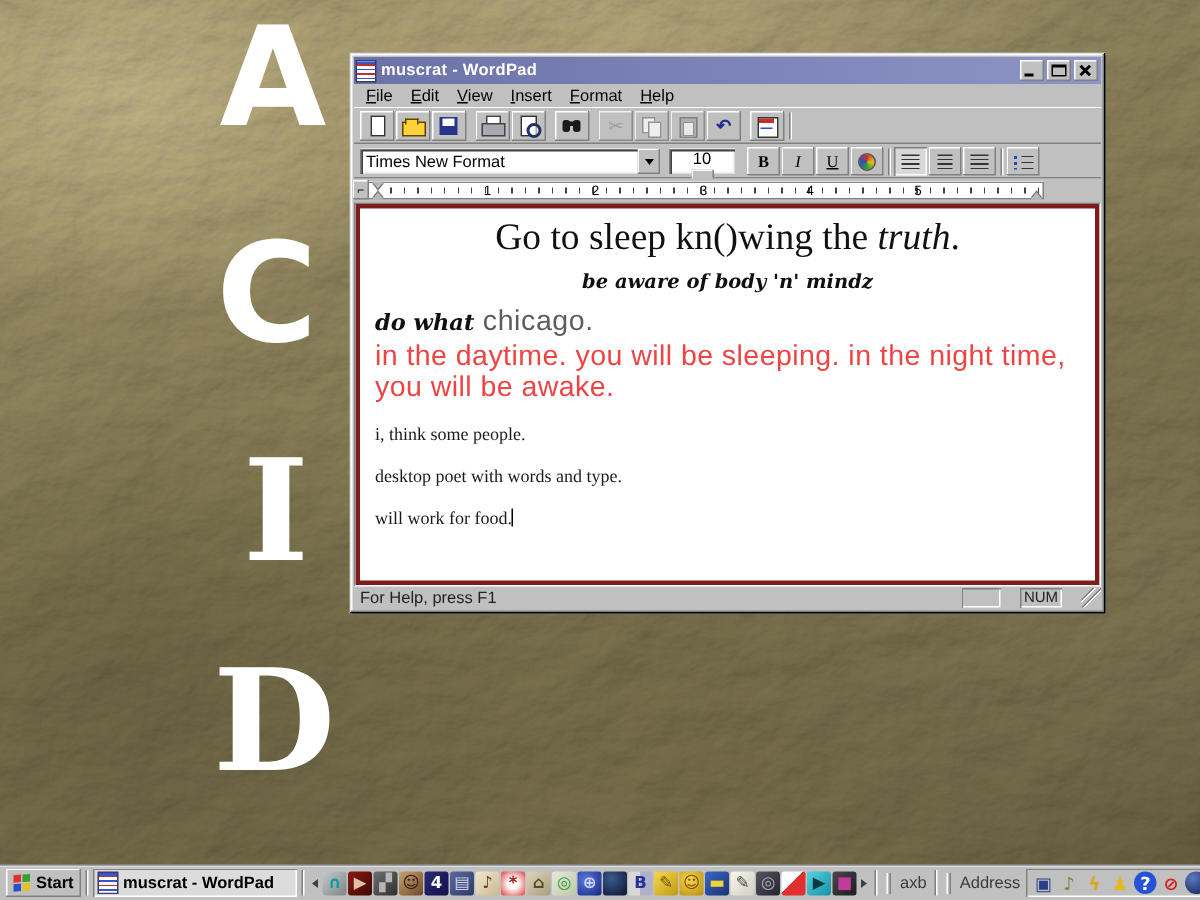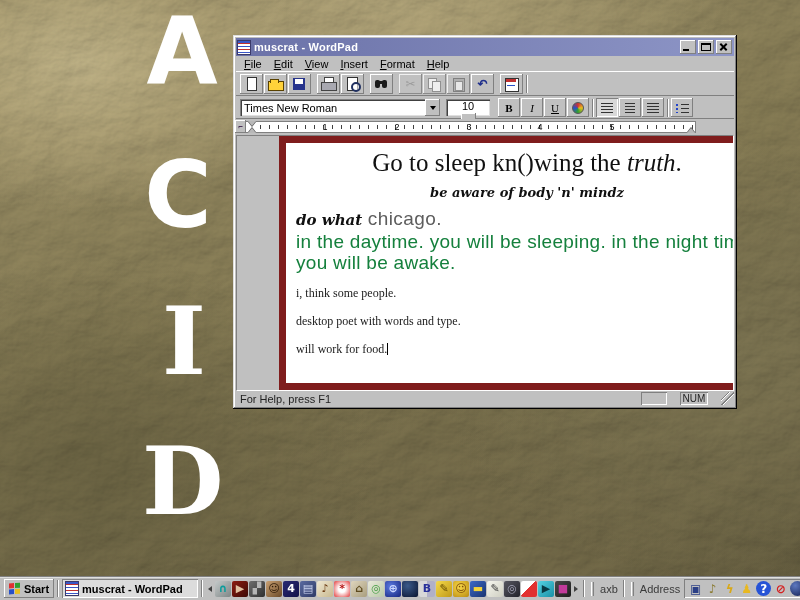--- a/index.html
+++ b/index.html
@@ -94,29 +94,29 @@
 
   #rulerrow { height:16px; background:#c0c0c0; position:relative; flex:0 0 auto; }
   #ruler { position:absolute; left:2px; top:2px; width:458px; height:12px; background:#fff; box-shadow:inset 0 0 0 1px #808080;
     background-image:repeating-linear-gradient(90deg, transparent 0 8px, #404040 8px 9px); background-size:458px 4px; background-position:14px 4px; background-repeat:no-repeat; }
   .ruler-num { position:absolute; top:0; transform:translateX(-50%); font-size:9px; color:#000; line-height:12px; }
   .mark-down { position:absolute; width:0; height:0; border-left:4px solid transparent; border-right:4px solid transparent; border-top:5px solid #b8b8b8; filter:drop-shadow(0 1px 0 #555); }
   .mark-up   { position:absolute; width:0; height:0; border-left:4px solid transparent; border-right:4px solid transparent; border-bottom:5px solid #b8b8b8; filter:drop-shadow(0 -1px 0 #555); }
   #tabsel { position:absolute; left:-1px; top:1px; width:11px; height:13px; display:flex; align-items:center; justify-content:center; font-size:8px; color:#203; }
 
   #docwrap { flex:1; border:1px solid #808080; border-right-color:#fff; border-bottom-color:#fff; overflow:hidden; }
-  #doc { width:100%; height:100%; background:#fff; border:7px solid #7f1d1d; overflow:hidden; padding-top:6px; position:relative;margin-left:42px; }
+  #doc { width:100%; height:100%; background:#fff; border:3px solid #7f1d1d; overflow:hidden; padding-top:6px; position:relative; }
   .t-heading { text-align:center; font-family:"Liberation Serif", serif; font-size:25px; color:#111; }
   .t-logo { text-align:center; margin-top:10px; font-family:"Liberation Sans", sans-serif; color:#181818; font-size:29px; letter-spacing:1px; line-height:34px; }
   .t-logo .bigK { font-size:47px; line-height:20px; vertical-align:-4px; }
   .t-tag { text-align:center; margin-top:8px; font-family:"DejaVu Serif", serif; font-style:italic; font-weight:bold; font-size:13px; color:#101010; }
   .t-para { margin:8px 0 0 10px; }
   .script { font-family:"DejaVu Serif", serif; font-style:italic; font-weight:bold; font-size:15px; color:#101010; }
   .graysans { font-family:"Liberation Sans", sans-serif; font-size:19px; color:#5d5d5d; letter-spacing:.4px; }
-  .t-body { margin:1px 0 0 10px; font-family:"Liberation Sans", sans-serif; font-size:19px; color:#15803d; letter-spacing:.3px; line-height:21px; width:480px; }
+  .t-body { margin:1px 0 0 10px; font-family:"Liberation Sans", sans-serif; font-size:19px; color:#ef4444; letter-spacing:.3px; line-height:21px; width:480px; }
   .t-small { margin:13px 0 0 10px; font-family:"Liberation Serif", serif; font-size:12px; color:#1a1a1a; }
   .caret { display:inline-block; width:1px; height:12px; background:#000; vertical-align:-2px; animation:blink 1s steps(1) infinite; }
   @keyframes blink { 50% { opacity:0; } }
 
   #statusbar { height:15px; display:flex; align-items:center; font-size:11px; color:#222; padding-left:4px; flex:0 0 auto; gap:13px; }
   #status-help { flex:1; }
   .status-cell { height:13px; display:flex; align-items:center; justify-content:center; font-size:10px; color:#222; }
   #resize-grip { width:13px; height:13px; background:
     linear-gradient(135deg, transparent 0 5px, #808080 5px 6px, #fff 6px 7px, transparent 7px 9px, #808080 9px 10px, #fff 10px 11px, transparent 11px); }
 
@@ -210,21 +210,21 @@
       </span>
     <span class="tb-gap"></span>
     <span class="tb-btn btn3d">
         <span class="ic ic-date"></span>
       </span>
     <span class="vsep"></span>
   </div>
 
   <div id="formatbar">
     <span class="combo field" style="width:200px;">
-      <span class="combo-text" style="flex:1;">Times New Roman</span>
+      <span class="combo-text" style="flex:1;">Times New Format</span>
       <span class="drop-btn btn3d">
           <span class="arrow-down"></span>
         </span>
     </span>
     <span style="width:6px;"></span>
     <span class="combo field" style="width:44px;flex-direction:column;">
       <span class="combo-text" style="flex:1;">10</span>
       <span class="drop-btn btn3d">
           <span class="arrow-down"></span>
         </span>

